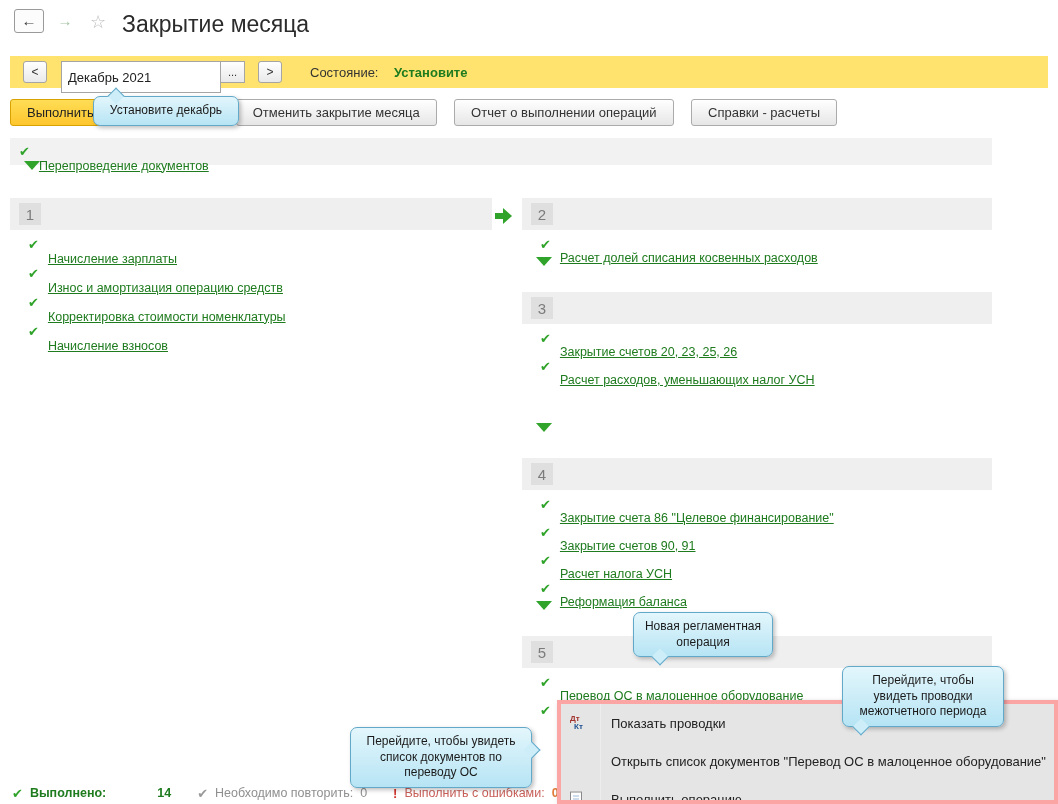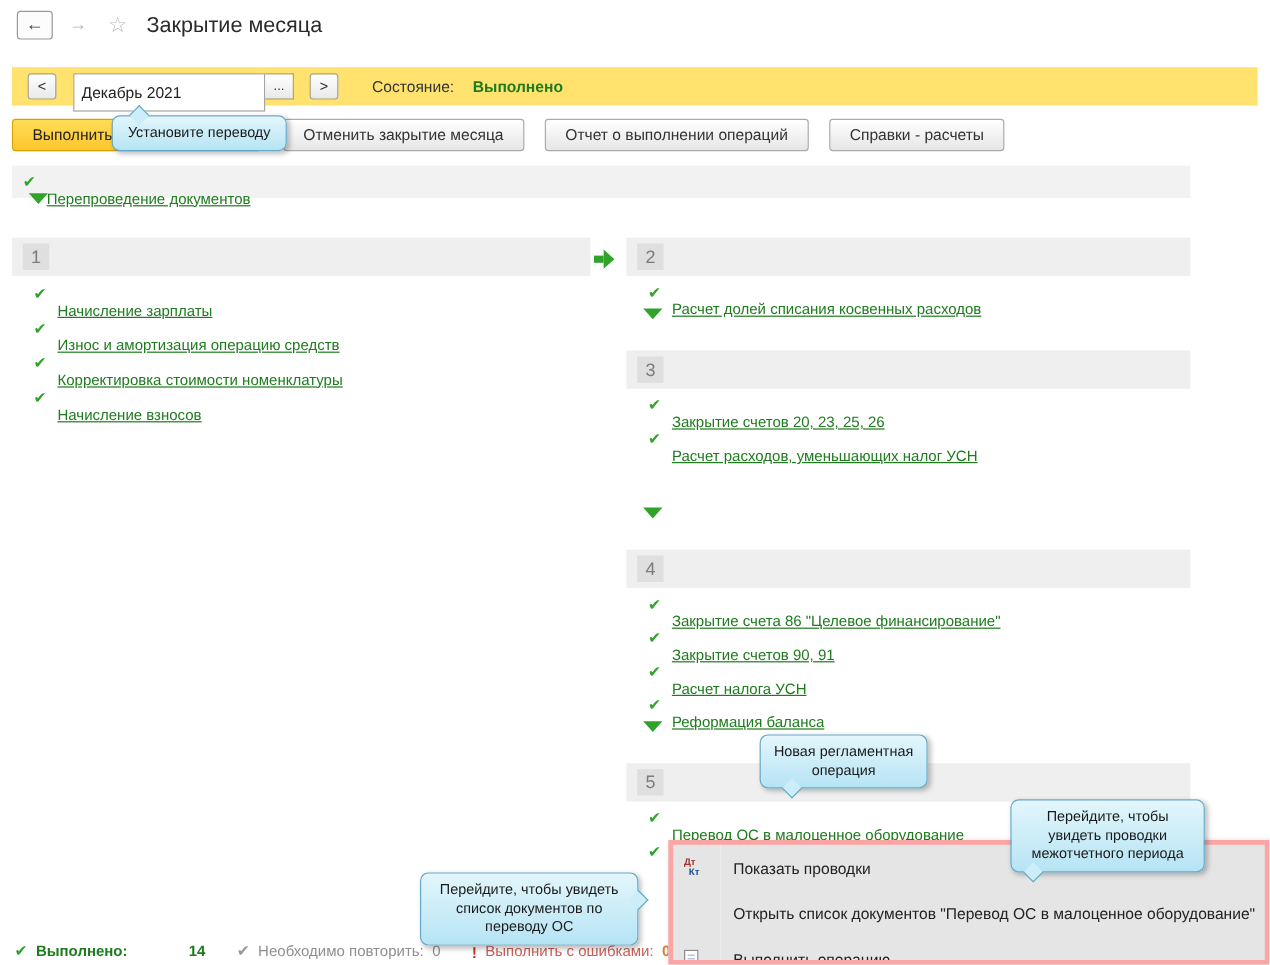--- a/index.html
+++ b/index.html
@@ -6,21 +6,21 @@
   html,body { width:1058px; height:804px; }
   body { font-family:"Liberation Sans","DejaVu Sans",sans-serif; background:#fff; }
   .win { position:relative; width:1058px; height:804px; background:#fff; overflow:hidden; }
 
   
   .nav-btn { position:absolute; top:9px; width:30px; height:24px; font-size:15px; line-height:22px;
              text-align:center; border-radius:3px; cursor:pointer; }
   .nav-back { left:14px; border:1px solid #9a9a9a; background:#fcfcfc; color:#3a3a3a; }
   .nav-fwd  { left:50px; border:1px solid transparent; background:transparent; color:#a5c4a5; }
   .star { position:absolute; left:90px; top:11px; font-size:18px; color:#b9b9b9; }
-  .page-title { position:absolute; left:122px; top:11px; font-size:18px; color:#2b2b2b; }
+  .page-title { position:absolute; left:122px; top:11px; font-size:23px; color:#2b2b2b; }
 
   
   .period-bar { position:absolute; top:56px; left:10px; width:1038px; height:32px; background:#ffe36e; }
   .btn-small { position:absolute; top:5px; height:22px; width:24px; background:linear-gradient(#ffffff,#e9e9e9);
                border:1px solid #a5a5a5; border-radius:3px; font-size:12px; color:#333; text-align:center; cursor:pointer; }
   .p-prev { left:13px; }
   .p-next { left:248px; }
   .period-group { position:absolute; left:51px; top:5px; display:flex; }
   .period-input { width:160px; height:32px; border:1px solid #a5a5a5; background:#fff; font-size:13px;
                   padding:0 6px; font-family:inherit; color:#222; }
@@ -119,21 +119,21 @@
   <span class="page-title">Закрытие месяца</span>
 
   <div class="period-bar">
     <button class="btn-small p-prev">&lt;</button>
     <div class="period-group">
       <input class="period-input" readonly="" value="Декабрь 2021" style="">
       <button class="more-btn">...</button>
     </div>
     <button class="btn-small p-next">&gt;</button>
     <span class="state-label">Состояние:</span>
-    <span class="state-value">Выполнено</span>
+    <span class="state-value">Установите</span>
   </div>
 
   <div class="toolbar">
     <button class="tb-btn btn-yellow">Выполнить закрытие месяца</button>
     <button class="tb-btn btn-gray">Отменить закрытие месяца</button>
     <button class="tb-btn btn-gray">Отчет о выполнении операций</button>
     <button class="tb-btn btn-gray">Справки - расчеты</button>
   </div>
 
   <div class="reposting">
@@ -255,21 +255,21 @@
     <div class="menu-item">
       <span class="menu-icon">
           <span class="doc-icon"></span>
         </span>
       <span>Выполнить операцию</span>
     </div>
   </div>
 
   <div class="tip tip-1">
     <span class="pointer"></span>
-    <span>Установите переводу</span>
+    <span>Установите декабрь</span>
   </div>
   <div class="tip tip-2">
     <span class="pointer"></span>
     <span>Новая регламентная операция</span>
   </div>
   <div class="tip tip-3">
     <span class="pointer"></span>
     <span>Перейдите, чтобы увидеть проводки межотчетного периода</span>
   </div>
   <div class="tip tip-4">

